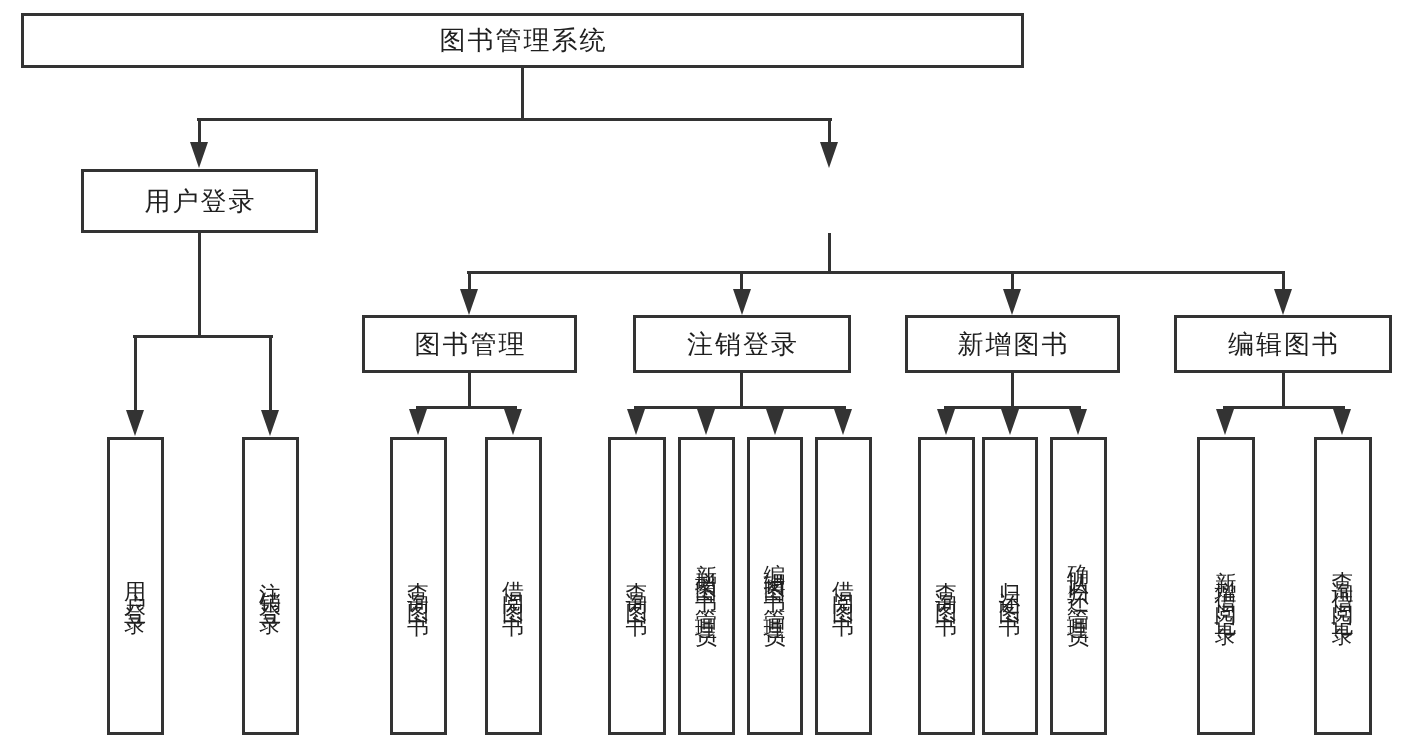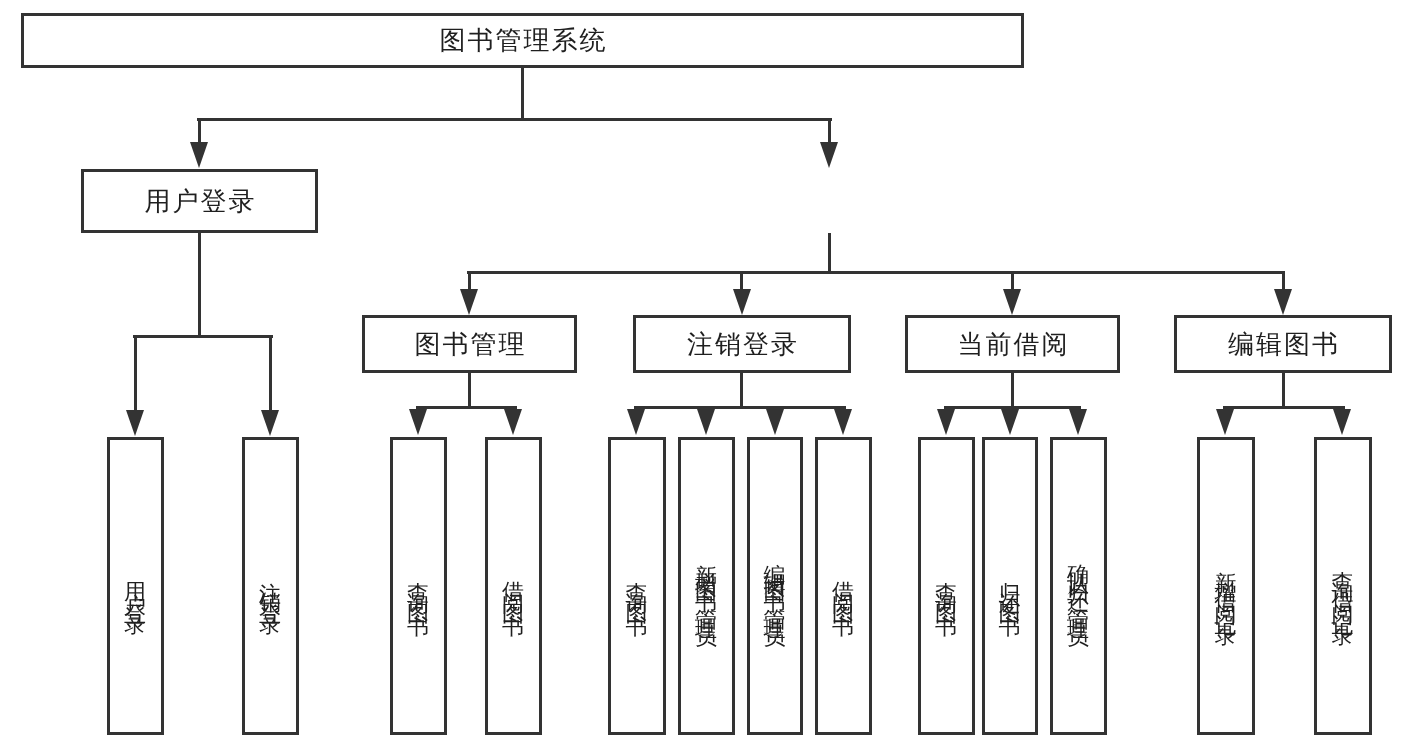--- a/index.html
+++ b/index.html
@@ -67,21 +67,21 @@
   <div class="arrow" style="left:1003px; top:289px;"></div>
   <div class="arrow" style="left:1274px; top:289px;"></div>
 
   <div class="node" style="left:362px; top:315px; width:215px; height:58px;">
     <span class="hlabel">图书管理</span>
   </div>
   <div class="node" style="left:633px; top:315px; width:218px; height:58px;">
     <span class="hlabel">注销登录</span>
   </div>
   <div class="node" style="left:905px; top:315px; width:215px; height:58px;">
-    <span class="hlabel">当前借阅</span>
+    <span class="hlabel">新增图书</span>
   </div>
   <div class="node" style="left:1174px; top:315px; width:218px; height:58px;">
     <span class="hlabel">编辑图书</span>
   </div>
 
   <div class="vline" style="left:468px; top:373px; height:35px;"></div>
   <div class="hline" style="left:416px; top:406px; width:101px;"></div>
   <div class="arrow" style="left:409px; top:409px;"></div>
   <div class="arrow" style="left:504px; top:409px;"></div>
 

